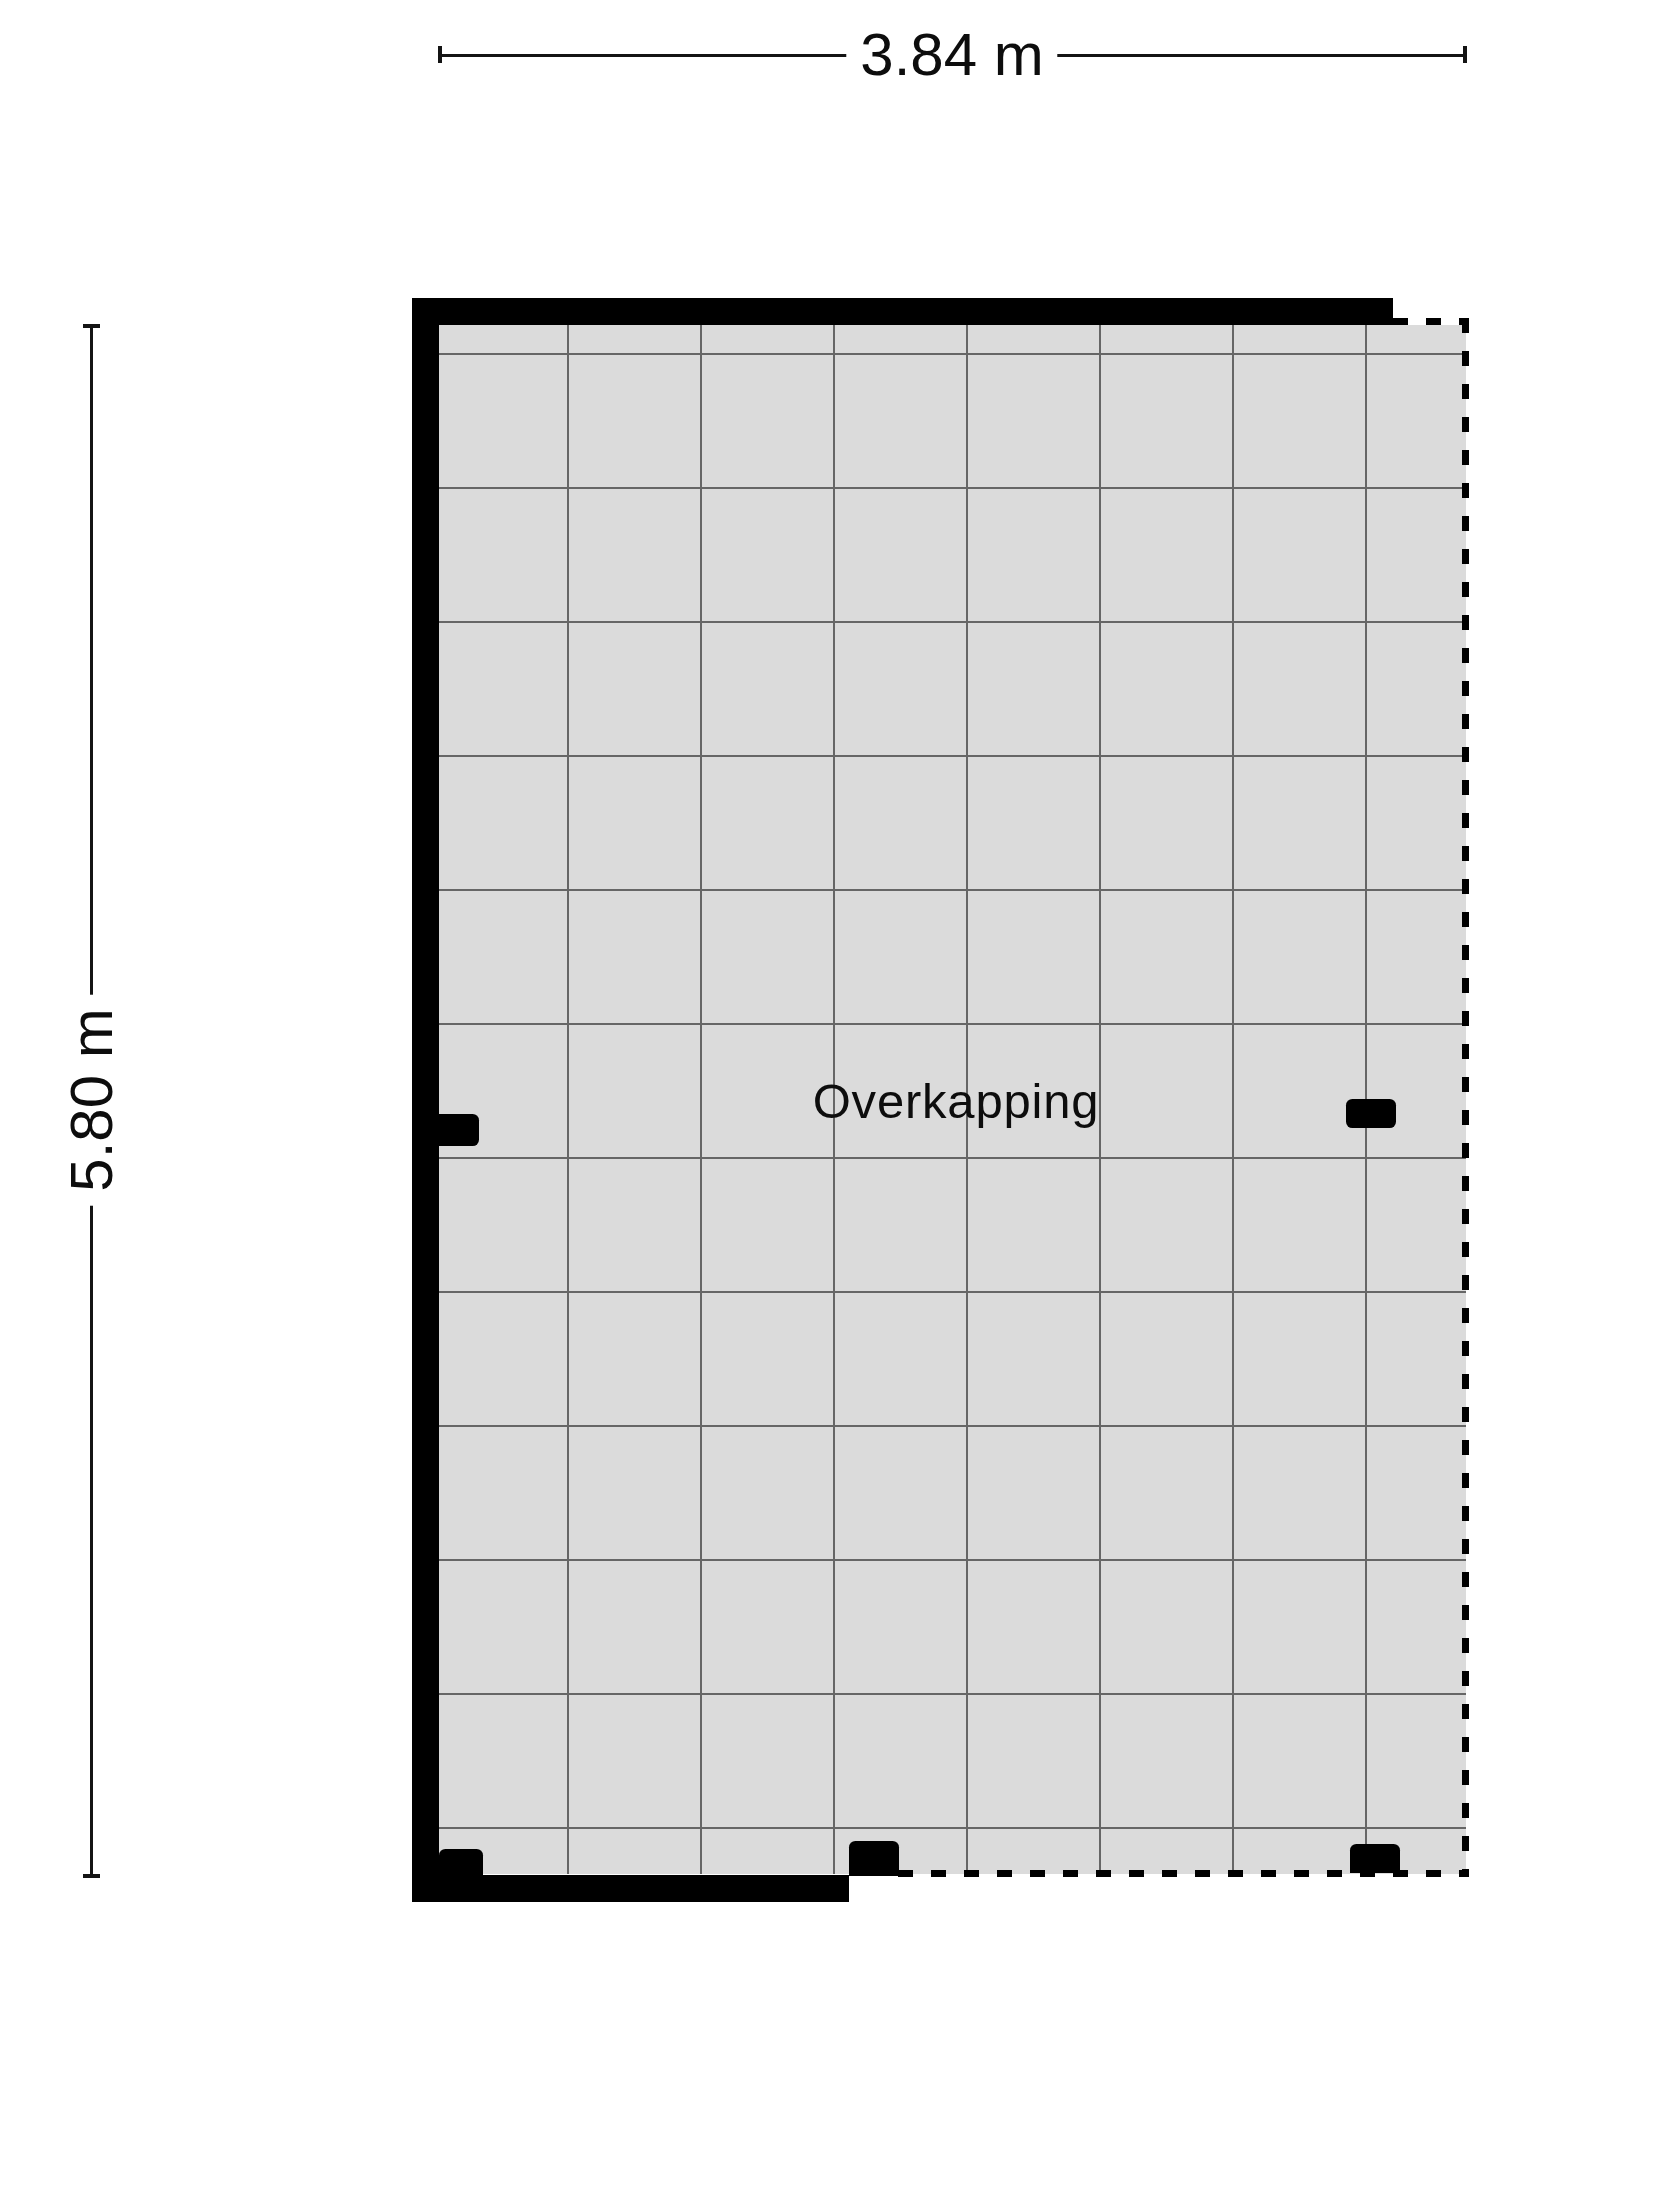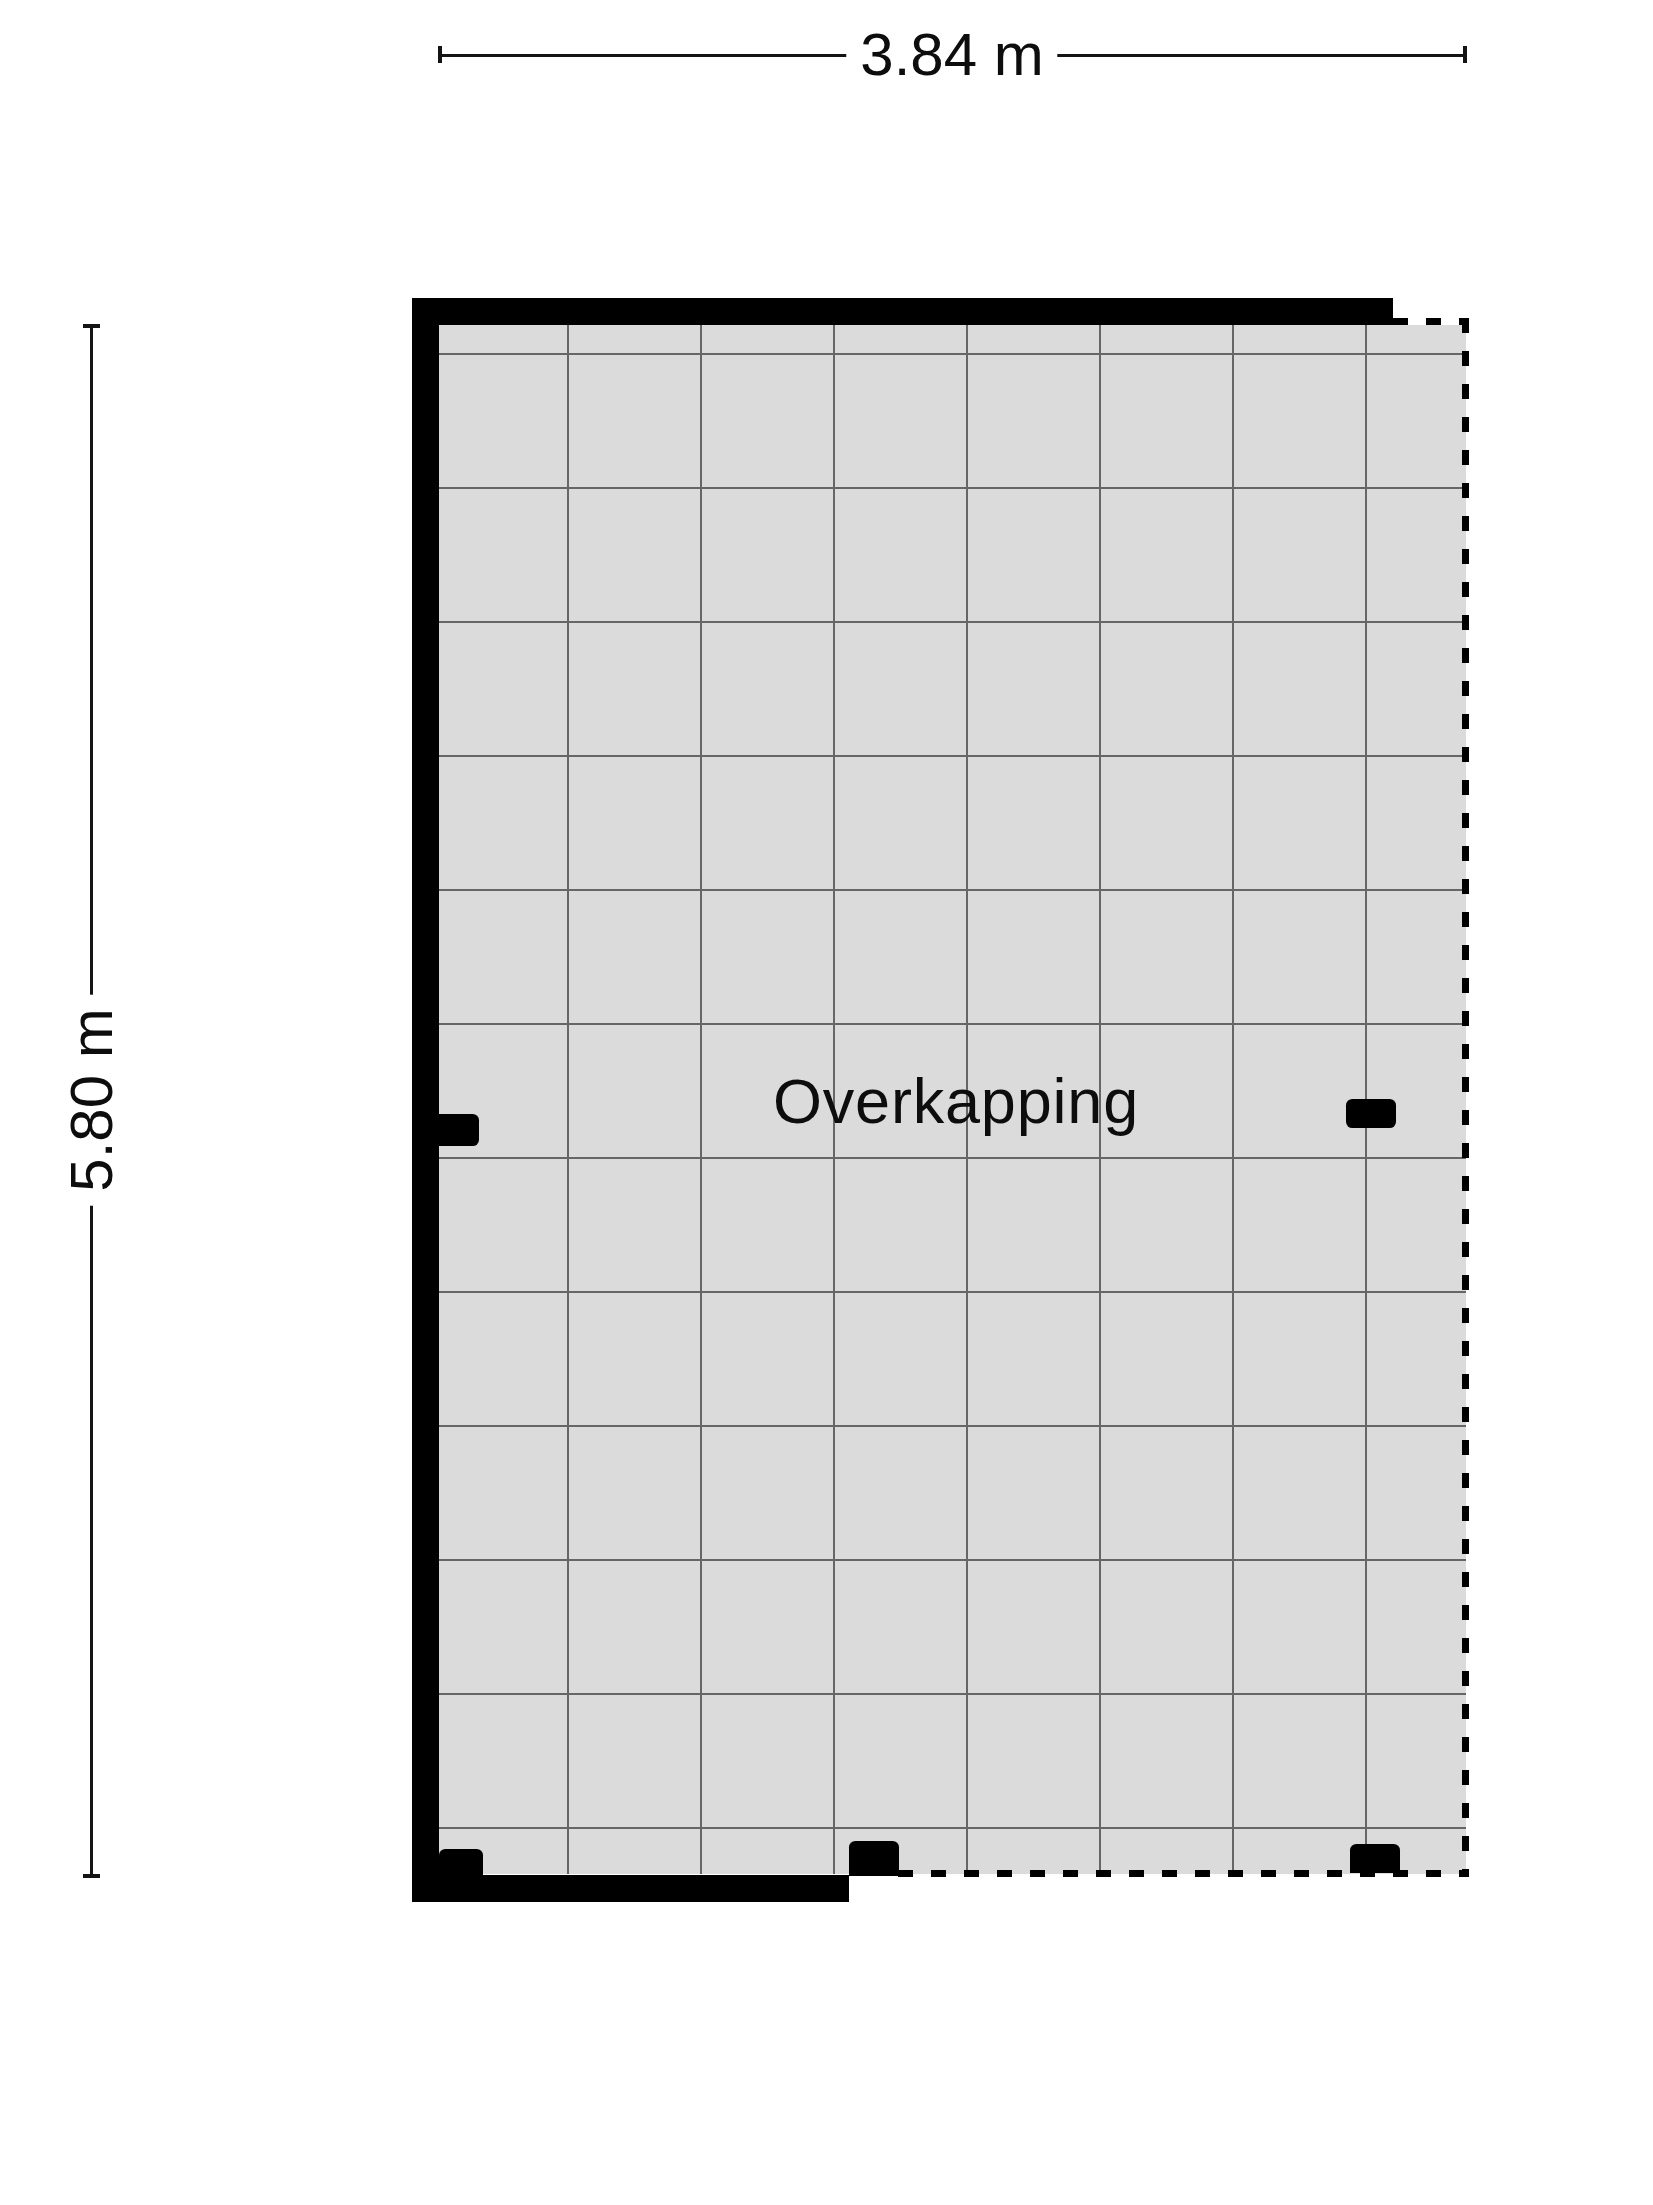--- a/index.html
+++ b/index.html
@@ -62,21 +62,21 @@
     position:absolute;
     font-size:60px;line-height:1.08;color:var(--text);
     background:var(--background);
     padding:0 14px;white-space:nowrap;
   }
   .dim-label-top{left:912px;top:55px;transform:translate(-50%,-50%);}
   .dim-label-left{left:52px;top:1100px;transform:translate(-50%,-50%) rotate(-90deg);}
   
   .room-label{
     position:absolute;left:916px;top:1101px;transform:translate(-50%,-50%);
-    font-size:63px;color:var(--text);white-space:nowrap;letter-spacing:0.8px;
+    font-size:49px;color:var(--text);white-space:nowrap;letter-spacing:0.8px;
   }
 </style>
 </head>
 <body>
 
 <div class="canvas">
 
   <div>
     <div class="dim-line dim-top-line"></div>
     <div class="dim-tick dim-top-tick-left"></div>

